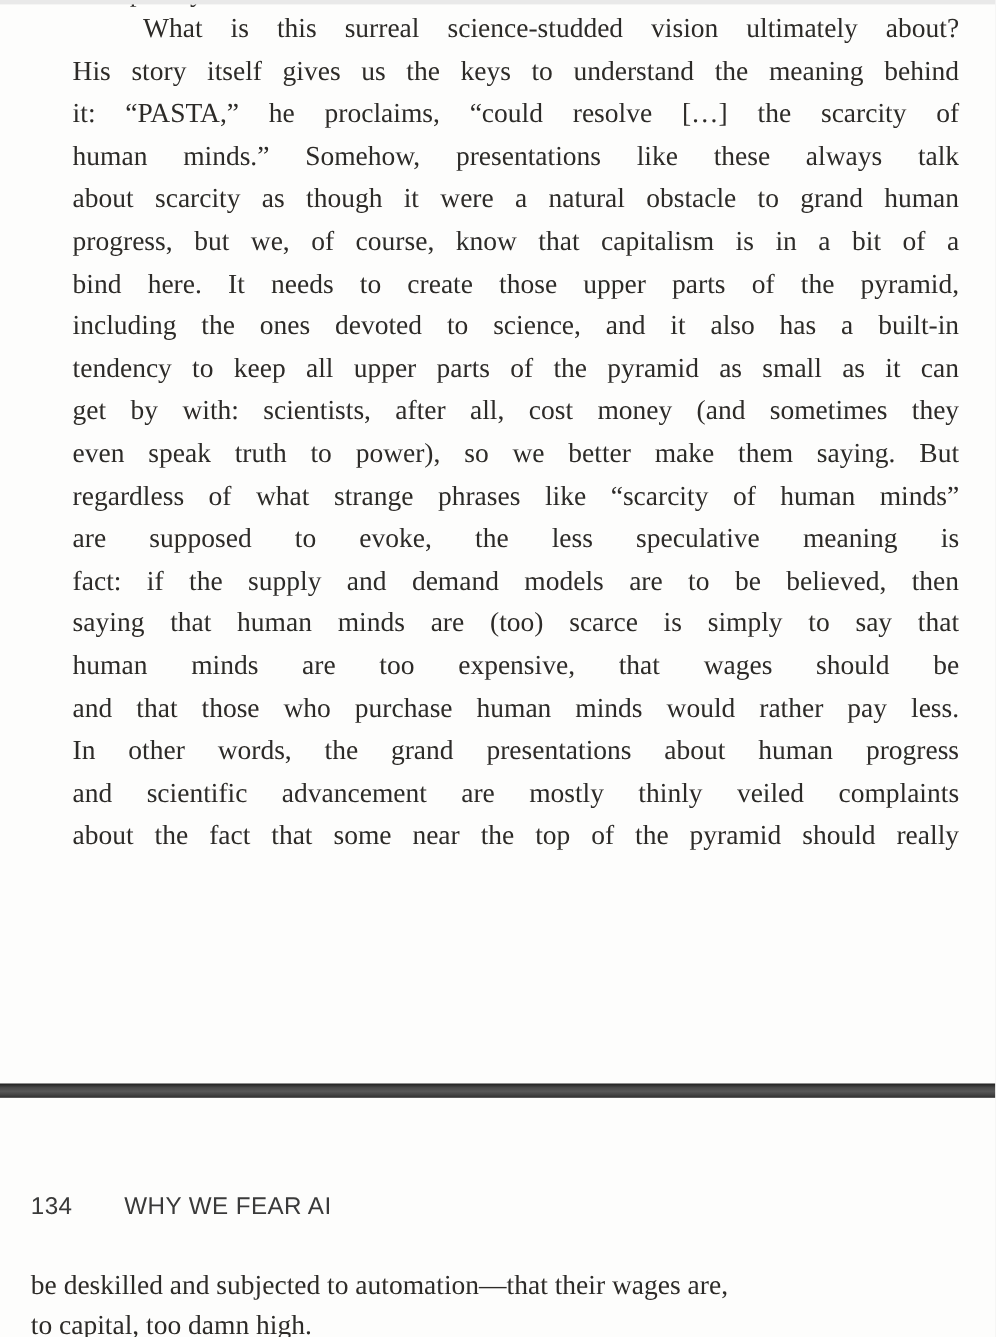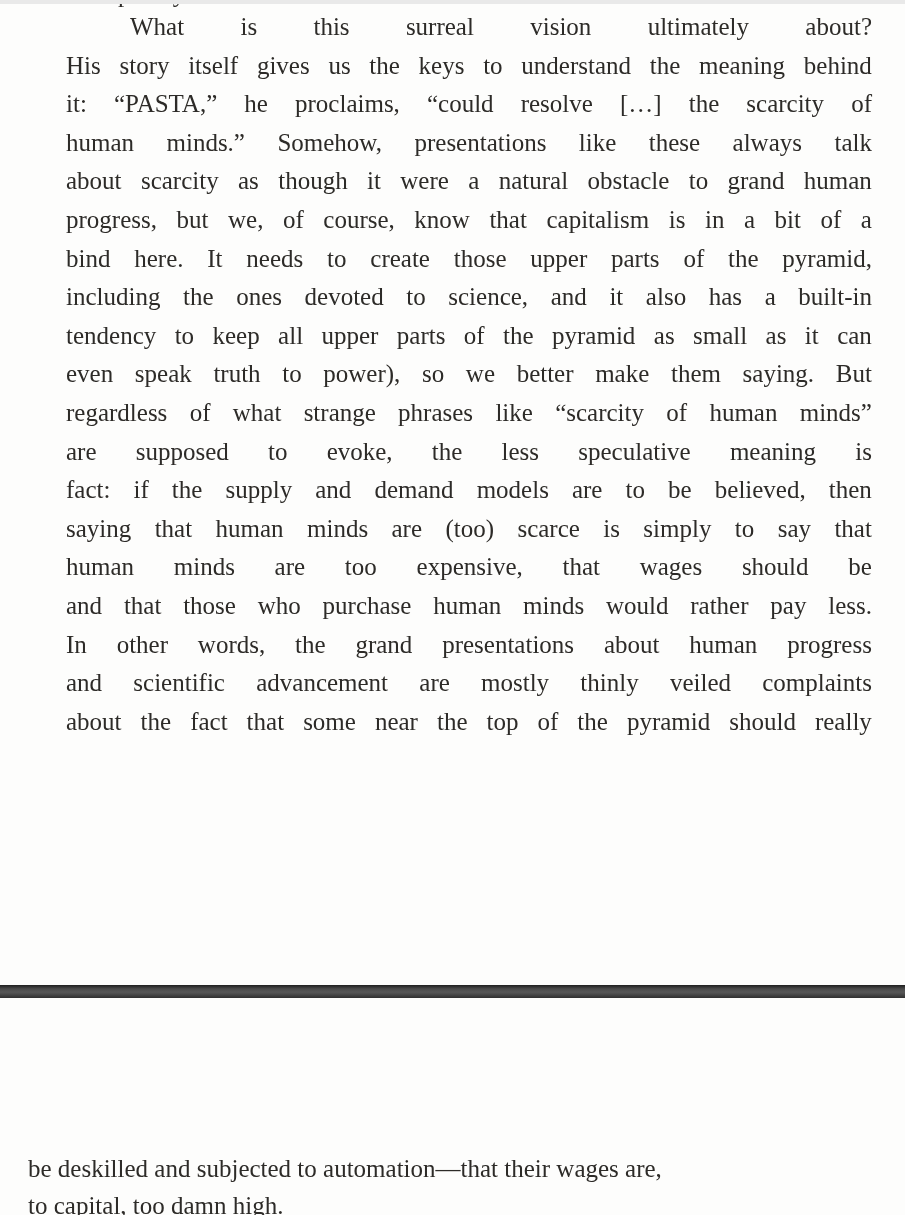--- a/index.html
+++ b/index.html
@@ -69,20 +69,21 @@
 <div class="page">
 
   <div class="top-fragment">p y</div>
 
   <div class="body-top">
       <div class="line">
         <span>What</span>
         <span>is</span>
         <span>this</span>
         <span>surreal</span>
+        <span>science-studded</span>
         <span>vision</span>
         <span>ultimately</span>
         <span>about?</span>
       </div>
       <div class="line">
         <span>His</span>
         <span>story</span>
         <span>itself</span>
         <span>gives</span>
         <span>us</span>
@@ -184,20 +185,33 @@
         <span>of</span>
         <span>the</span>
         <span>pyramid</span>
         <span>as</span>
         <span>small</span>
         <span>as</span>
         <span>it</span>
         <span>can</span>
       </div>
       <div class="line">
+        <span>get</span>
+        <span>by</span>
+        <span>with:</span>
+        <span>scientists,</span>
+        <span>after</span>
+        <span>all,</span>
+        <span>cost</span>
+        <span>money</span>
+        <span>(and</span>
+        <span>sometimes</span>
+        <span>they</span>
+      </div>
+      <div class="line">
         <span>even</span>
         <span>speak</span>
         <span>truth</span>
         <span>to</span>
         <span>power),</span>
         <span>so</span>
         <span>we</span>
         <span>better</span>
         <span>make</span>
         <span>them</span>
@@ -312,19 +326,23 @@
         <span>of</span>
         <span>the</span>
         <span>pyramid</span>
         <span>should</span>
         <span>really</span>
       </div>
     </div>
 
   <div class="page-break-bar"></div>
 
+  <div class="running-header">
+    <span class="head-num">134</span>
+    <span class="head-title">WHY WE FEAR AI</span>
+  </div>
 
   <div class="body-bottom">
       <div class="line">be deskilled and subjected to automation—that their wages are,</div>
       <div class="line">to capital, too damn high.</div>
     </div>
 
 </div>
 
 </body></html>

